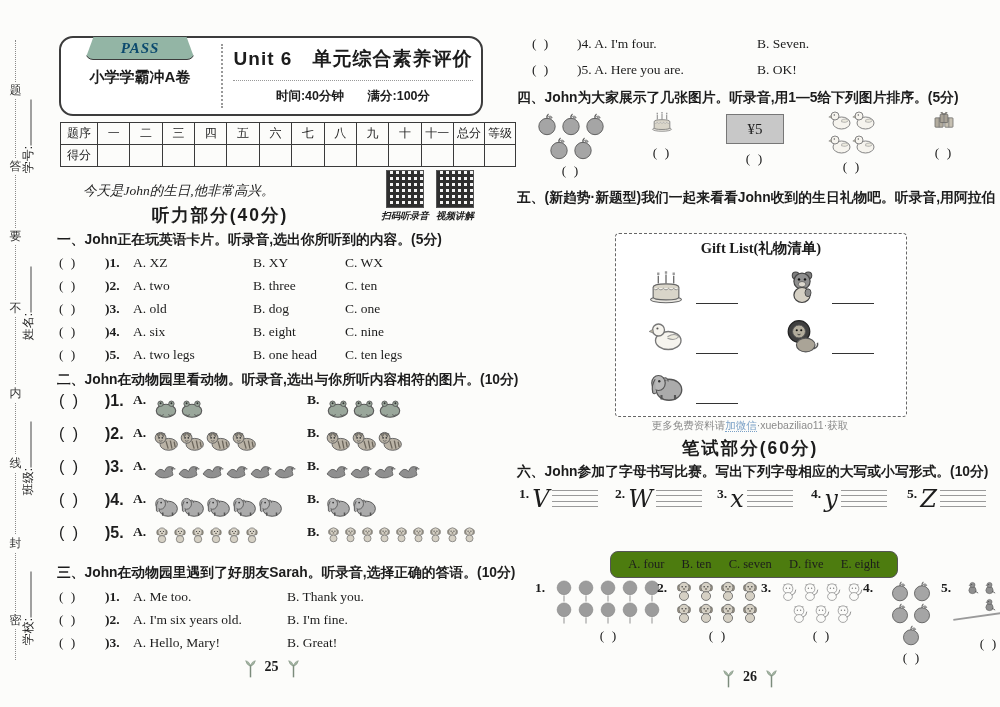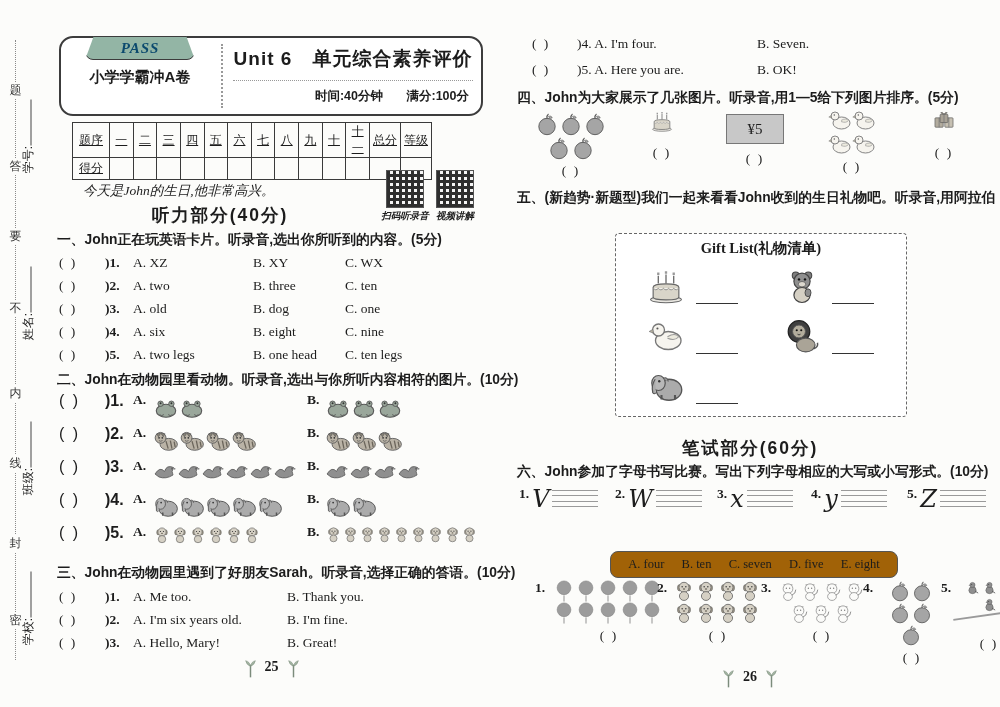--- a/index.html
+++ b/index.html
@@ -21,25 +21,25 @@
   
   #header-box { position:absolute; top:36px; left:4px; width:424px; height:80px; border:2px solid #3c3c3c; border-radius:14px; background:#fff; }
   #brand-panel { position:absolute; left:0; top:0; width:158px; height:100%; }
   #pass-tab { position:absolute; left:24px; top:-2px; width:110px; height:24px; background:#93b5a5; border:1.5px solid #3c3c3c; border-radius:3px 3px 8px 8px; clip-path:polygon(8% 0,92% 0,100% 100%,0 100%); text-align:center; }
   #pass-tab span { font-family:"Liberation Serif", serif; font-weight:bold; font-style:italic; font-size:15px; letter-spacing:1px; color:#0c4a6e; line-height:22px; }
   .brand-line1 { position:absolute; top:30px; width:158px; text-align:center; font-weight:bold; font-size:15px; }
   .brand-line2 { position:absolute; top:54px; width:158px; text-align:center; font-weight:bold; font-size:14px; }
   #header-divider { position:absolute; left:160px; top:6px; bottom:6px; border-left:2px dotted #999; }
   .unit-title { position:absolute; left:166px; top:8px; width:252px; text-align:center; font-weight:bold; font-size:19px; letter-spacing:1px; }
   .unit-dotline { position:absolute; left:172px; top:42px; width:240px; border-top:1.5px dotted #999; }
-  .meta-line { position:absolute; left:166px; top:50px; width:252px; text-align:right; font-weight:bold; font-size:12.5px; }
+  .meta-line { position:absolute; left:166px; top:50px; width:252px; text-align:center; font-weight:bold; font-size:12.5px; }
   .meta-line span { margin:0 10px; }
 
   
-  #score-table { position:absolute; top:122px; left:17px; width:360px; border-collapse:collapse; table-layout:fixed;text-decoration:underline; }
+  #score-table { position:absolute; top:122px; left:5px; width:456px; border-collapse:collapse; table-layout:fixed; }
   #score-table td { border:1.2px solid #3a3a3a; height:22px; text-align:center; font-size:12px; padding:0; }
   #score-table td.c0 { width:37px; } #score-table td.cl { width:31px; }
 
   .intro { position:absolute; top:182px; left:28px; font-family:"Liberation Serif", serif; font-style:italic; font-size:13.5px; }
   .part-heading { position:absolute; font-weight:bold; font-size:17.5px; letter-spacing:2px; }
   #listen-heading { top:203px; left:0; width:330px; text-align:center; }
 
   
   #qr-block { position:absolute; top:170px; right:2px; width:106px; }
   .qr-cell { display:inline-block; width:50px; text-align:center; vertical-align:top;font-weight:bold; }
@@ -89,21 +89,21 @@
   #written-heading { top:436px; left:0; width:100%; text-align:center; }
 
   
   .letter-item { position:absolute; top:486px; height:36px; white-space:nowrap; }
   .letter-item .lnum { font-family:"Liberation Serif", serif; font-weight:bold; font-size:13.5px; vertical-align:top; }
   .letter-item .lchar { font-family:"DejaVu Serif", serif; font-style:italic; font-size:24px; vertical-align:top; line-height:26px; margin:0 3px; }
   .guide { display:inline-block; width:46px; height:17px; vertical-align:top; margin-top:4px;
            background: repeating-linear-gradient(#9a9a9a 0 1px, transparent 1px 5.3px); }
 
   
-  #word-bank { position:absolute; left:95px; top:551px; width:288px; height:27px; border:1.4px solid #555; border-radius:8px; background:#a16207; display:flex; align-items:center; justify-content:space-evenly; font-family:"Liberation Serif", serif; font-size:12.5px; }
+  #word-bank { position:absolute; left:95px; top:551px; width:288px; height:27px; border:1.4px solid #555; border-radius:8px; background:#4d7c0f; display:flex; align-items:center; justify-content:space-evenly; font-family:"Liberation Serif", serif; font-size:12.5px; }
 
   
   .s7-group { position:absolute; top:580px; text-align:center; }
   .s7-group .gnum { position:absolute; left:-16px; top:0; font-family:"Liberation Serif", serif; font-weight:bold; font-size:13.5px; }
   .s7-icons { display:flex; flex-wrap:wrap; justify-content:center; }
   .s7-paren { display:block; font-family:"Liberation Serif", serif; font-size:13.5px; letter-spacing:2px; margin-top:4px; }
   .branch { position:absolute; left:-4px; top:34px; width:70px; border-top:2px solid #9a9a9a; transform:rotate(-8deg); }
 
   .hidden-defs { position:absolute; width:0; height:0; overflow:hidden; }
 </style>
@@ -658,20 +658,23 @@
               <use href="#i-lion"></use>
             </svg>
           </span><span class="gift-blank"></span></div>
       <div class="gift-cell" style="left:32px; top:134px;"><span class="icons">
             <svg class="ic">
               <use href="#i-elephant"></use>
             </svg>
           </span><span class="gift-blank"></span></div>
     </div>
 
+    <div class="watermark">
+      <span>更多免费资料请</span><span class="wlink">加微信</span><span>·xuebaziliao11·获取</span>
+    </div>
 
     <div class="part-heading" id="written-heading">笔试部分(60分)</div>
 
     <div class="sec-title" style="top:463px">六、John参加了字母书写比赛。写出下列字母相应的大写或小写形式。(10分)</div>
     <div class="letter-item" style="left:4px"><span class="lnum">1.</span><span class="lchar">V</span><span class="guide"></span></div>
     <div class="letter-item" style="left:100px"><span class="lnum">2.</span><span class="lchar">W</span><span class="guide"></span></div>
     <div class="letter-item" style="left:202px"><span class="lnum">3.</span><span class="lchar">x</span><span class="guide"></span></div>
     <div class="letter-item" style="left:296px"><span class="lnum">4.</span><span class="lchar">y</span><span class="guide"></span></div>
     <div class="letter-item" style="left:392px"><span class="lnum">5.</span><span class="lchar">Z</span><span class="guide"></span></div>
 

